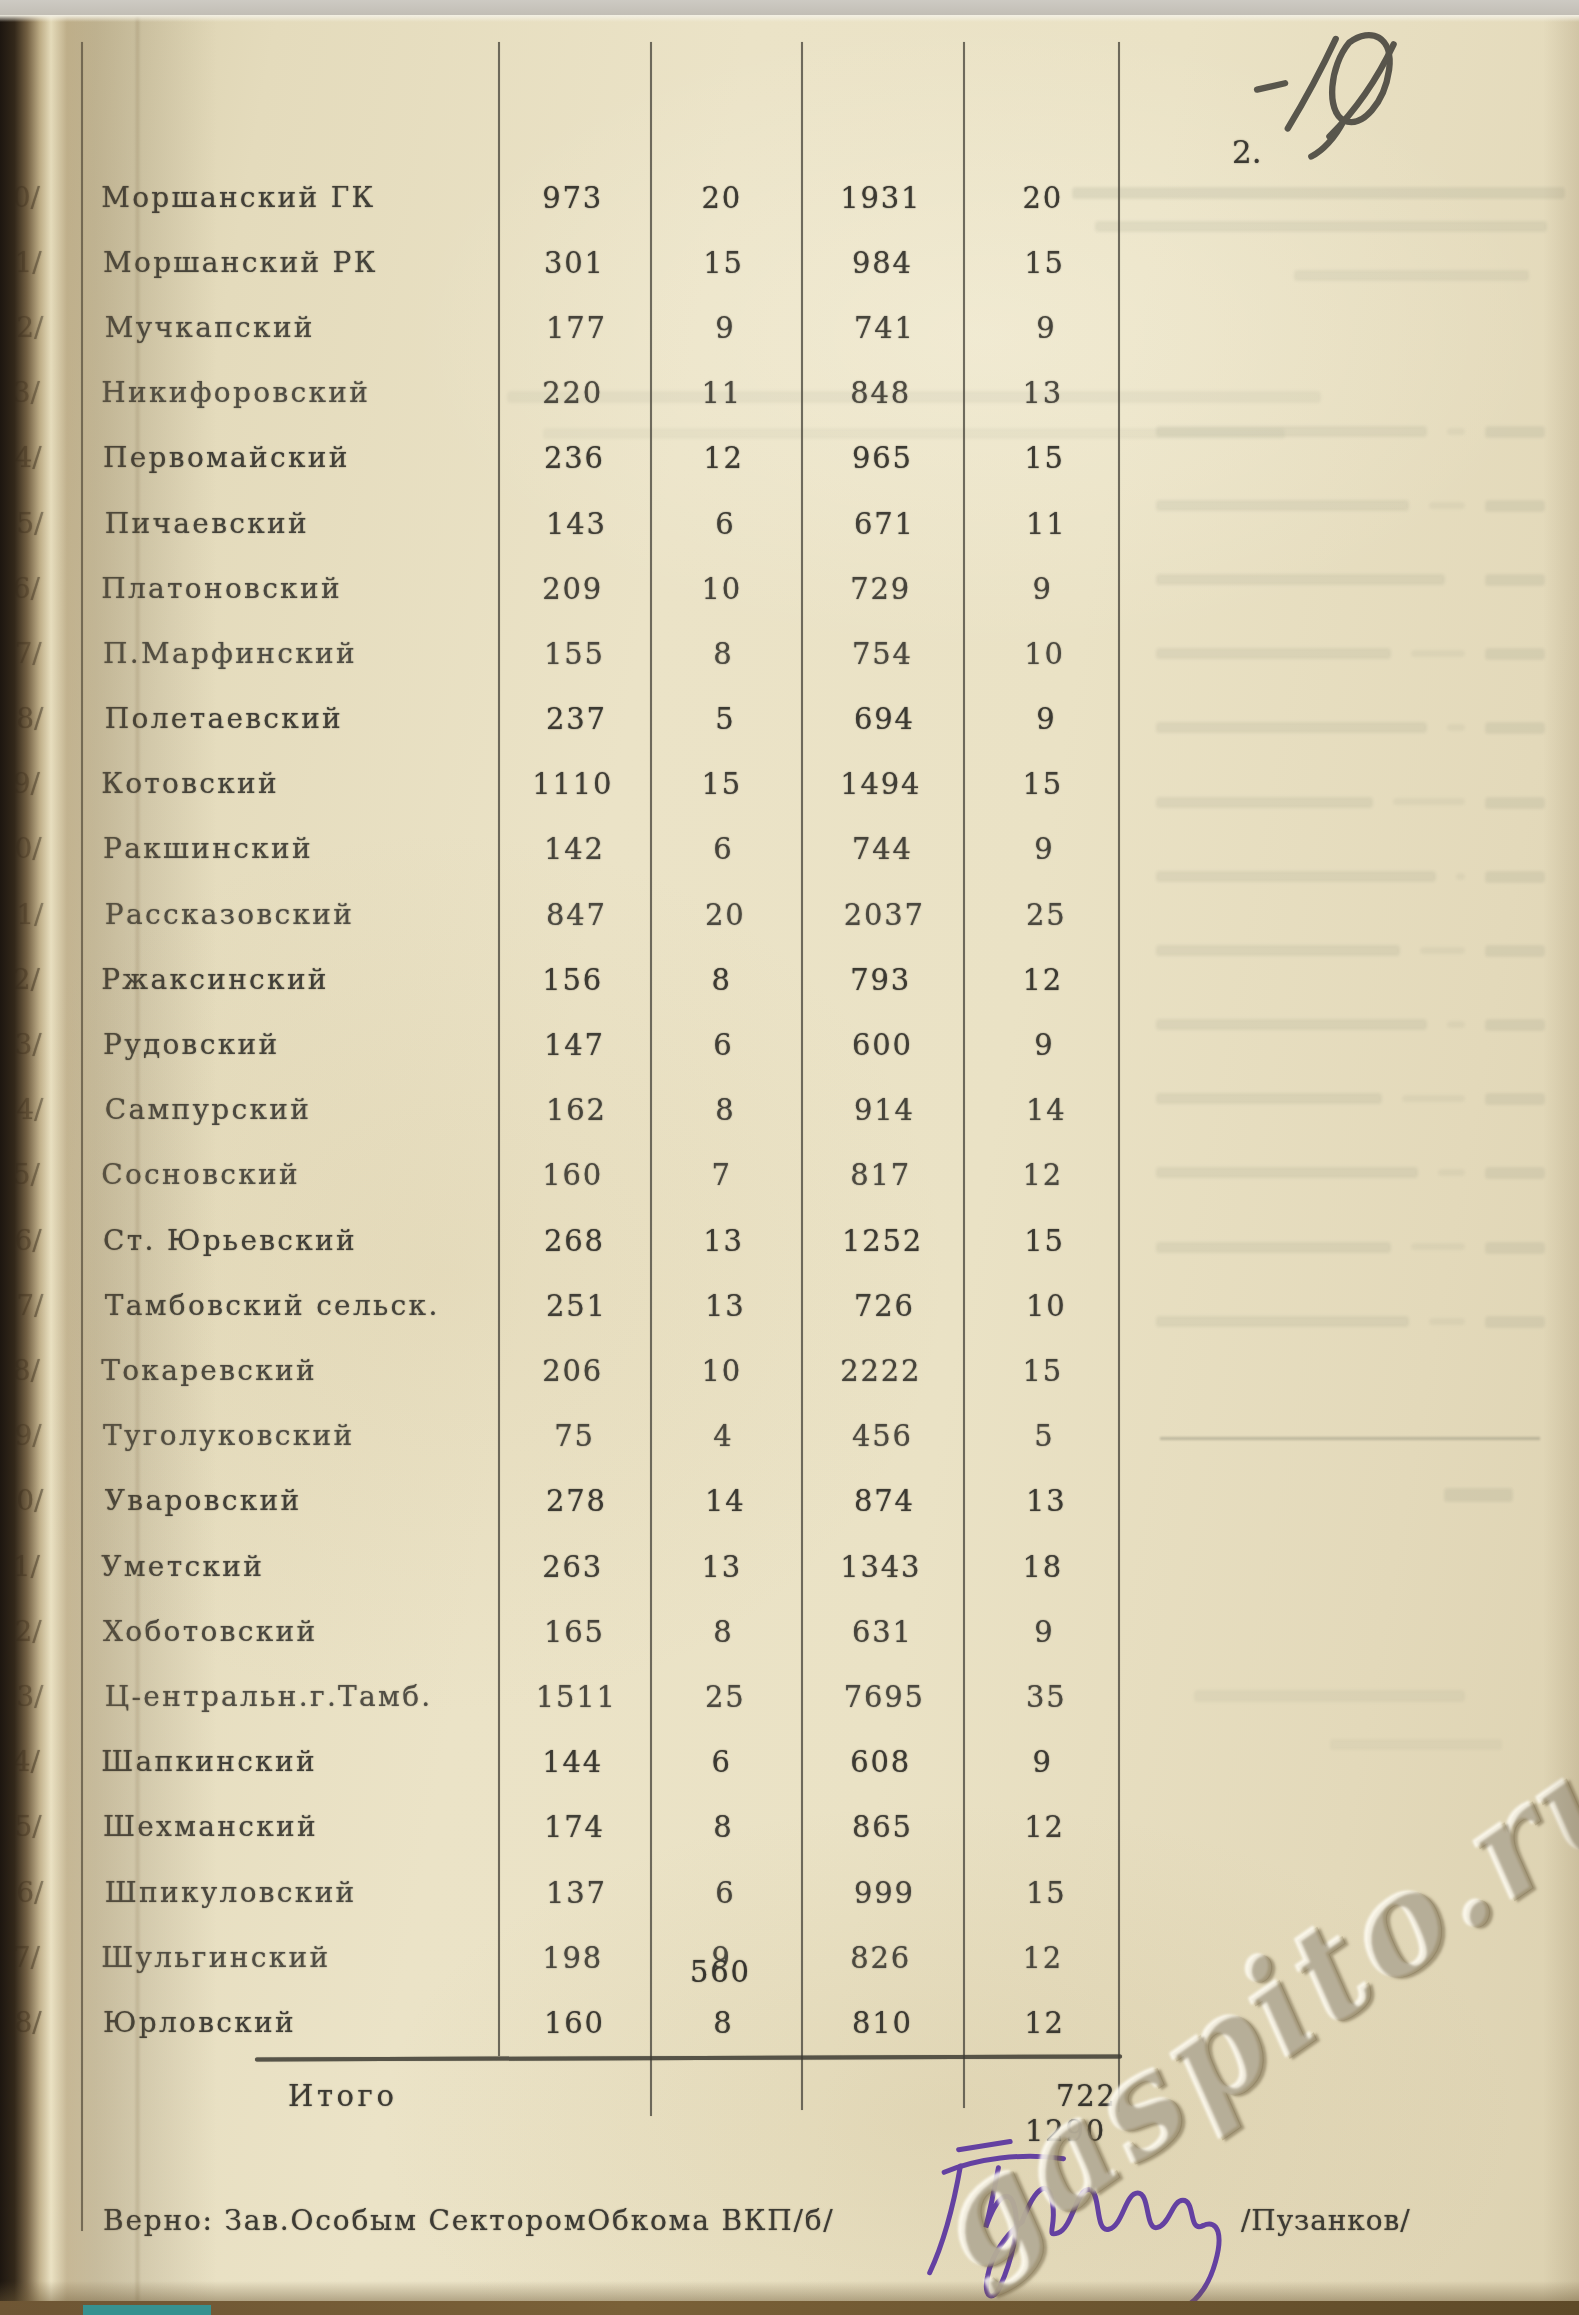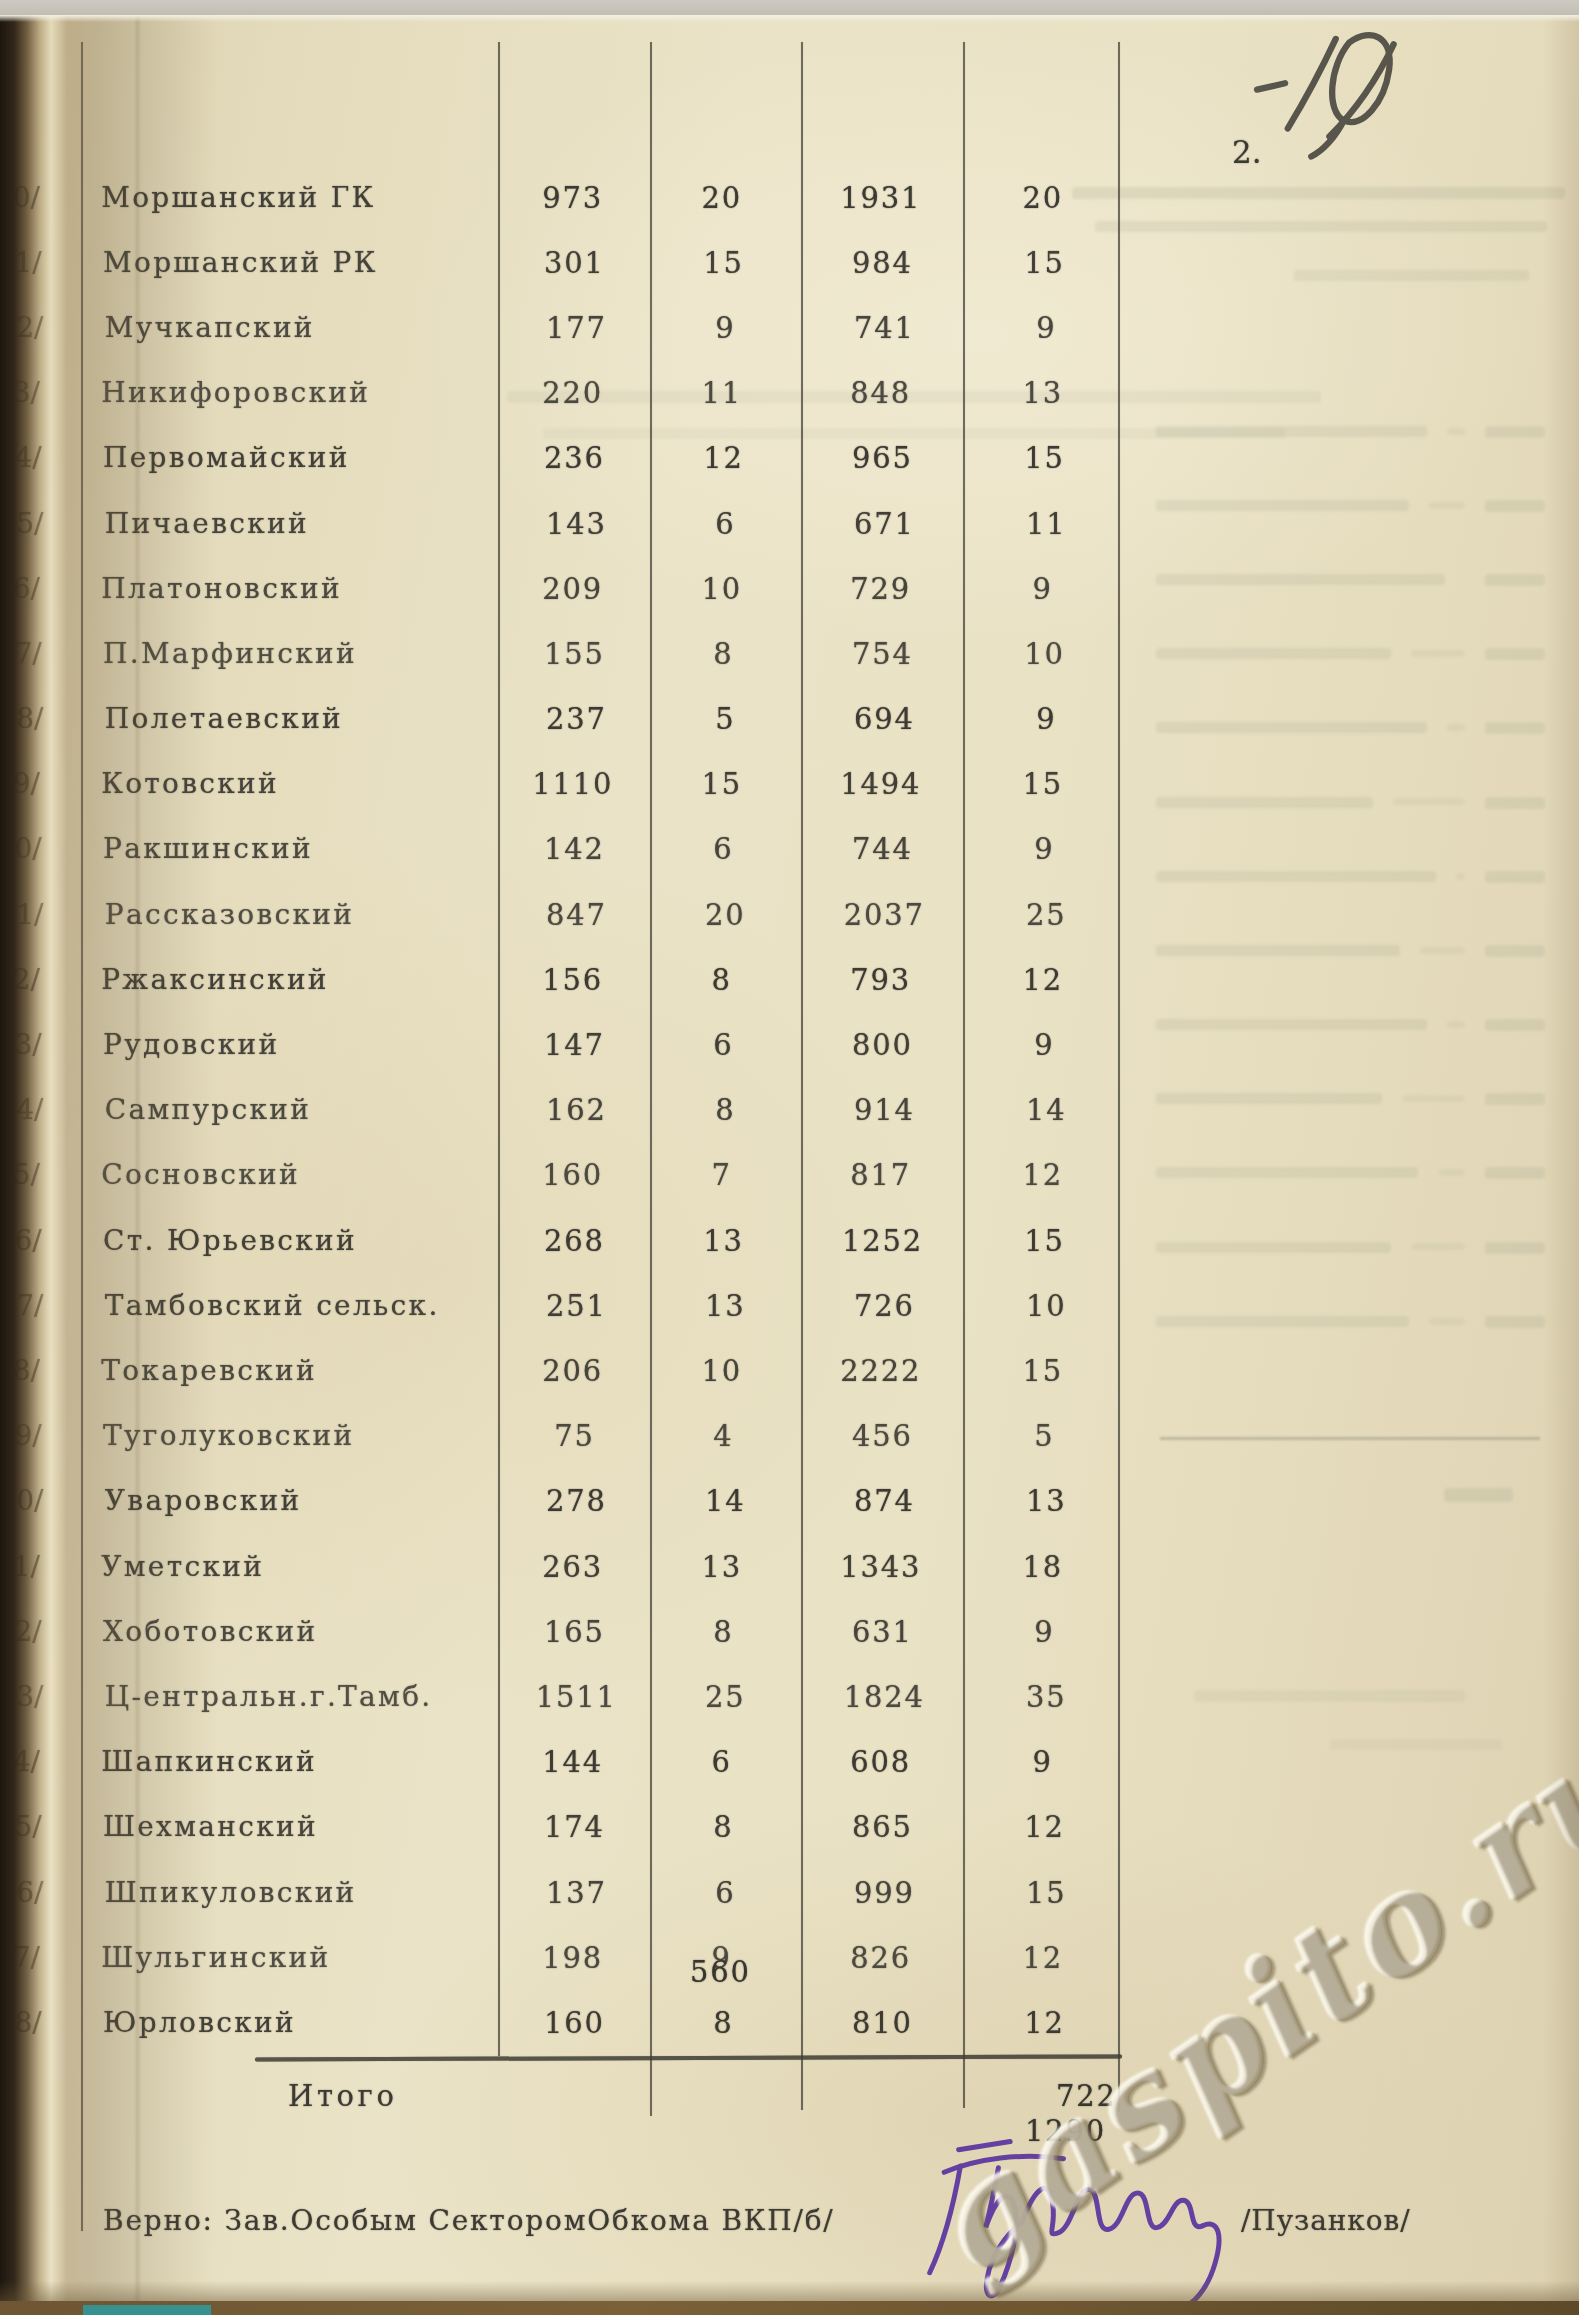--- a/index.html
+++ b/index.html
@@ -245,21 +245,21 @@
     <span class="c c1">156</span>
     <span class="c c2">8</span>
     <span class="c c3">793</span>
     <span class="c c4">12</span>
   </div>
         <div class="row" style="top: 1013px; left: 0px; opacity: 0.94;">
     <span class="rnum">3/</span>
     <span class="rname">Рудовский</span>
     <span class="c c1">147</span>
     <span class="c c2">6</span>
-    <span class="c c3">800</span>
+    <span class="c c3">600</span>
     <span class="c c4">9</span>
   </div>
         <div class="row" style="top: 1078px; left: 1.8px; opacity: 0.91;">
     <span class="rnum">4/</span>
     <span class="rname">Сампурский</span>
     <span class="c c1">162</span>
     <span class="c c2">8</span>
     <span class="c c3">914</span>
     <span class="c c4">14</span>
   </div>
@@ -325,21 +325,21 @@
     <span class="c c1">165</span>
     <span class="c c2">8</span>
     <span class="c c3">631</span>
     <span class="c c4">9</span>
   </div>
         <div class="row" style="top: 1665px; left: 1.8px; opacity: 0.88;">
     <span class="rnum">3/</span>
     <span class="rname">Ц-ентральн.г.Тамб.</span>
     <span class="c c1">1511</span>
     <span class="c c2">25</span>
-    <span class="c c3">1824</span>
+    <span class="c c3">7695</span>
     <span class="c c4">35</span>
   </div>
         <div class="row" style="top: 1730px; left: -1.8px; opacity: 0.97;">
     <span class="rnum">4/</span>
     <span class="rname">Шапкинский</span>
     <span class="c c1">144</span>
     <span class="c c2">6</span>
     <span class="c c3">608</span>
     <span class="c c4">9</span>
   </div>

